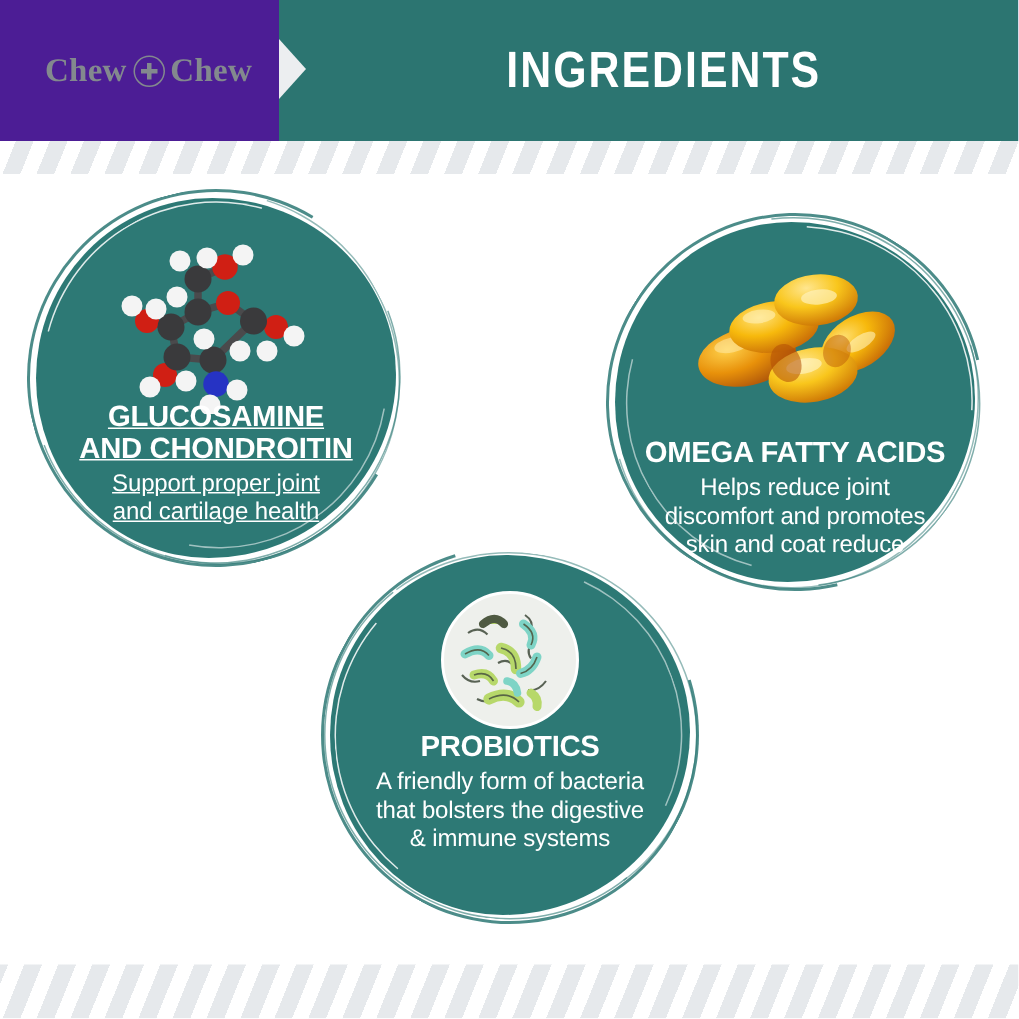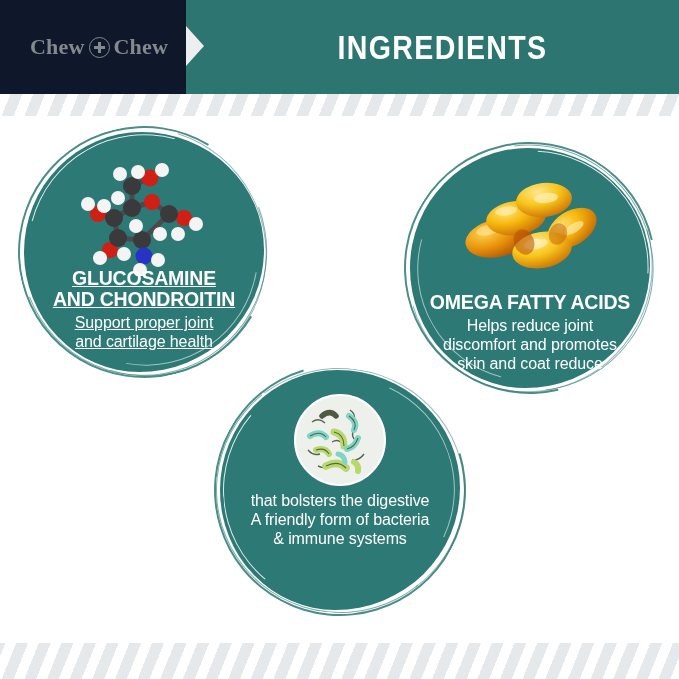--- a/index.html
+++ b/index.html
@@ -14,21 +14,21 @@
     position:relative;
     width:679px; height:679px;
     background:#ffffff;
     overflow:hidden;
   }
 
   
   .header {
     position:absolute; left:0; top:0;
     width:679px; height:94px;
-    background:#0f172a;
+    background:#4c1d95;
     overflow:hidden;
   }
   .header-teal {
     position:absolute; left:186px; top:0;
     width:493px; height:94px;
     background:#2c7571;
   }
   .header-chevron {
     position:absolute; left:186px; top:26px;
     width:18px; height:40px;
@@ -354,23 +354,26 @@
         <path d="M57 24 q9 6 5 14"></path>
         <path d="M18 44 q10 -6 16 1"></path>
         <path d="M42 40 q10 2 10 14"></path>
         <path d="M66 46 q-3 9 -11 11"></path>
         <path d="M24 58 q9 -3 13 4"></path>
         <path d="M34 74 q12 -6 20 2"></path>
       </g>
     </svg>
 
     <div class="bubble-txt txt-probiotics">
+      <div class="bubble-title">
+        <div>PROBIOTICS</div>
+      </div>
       <div class="bubble-sub">
+        <div>A friendly form of bacteria</div>
         <div>that bolsters the digestive</div>
-        <div>A friendly form of bacteria</div>
         <div>&amp; immune systems</div>
       </div>
     </div>
   </div>
 
   <div class="stripes stripes-bottom"></div>
 
 </div>
 
 </body></html>

